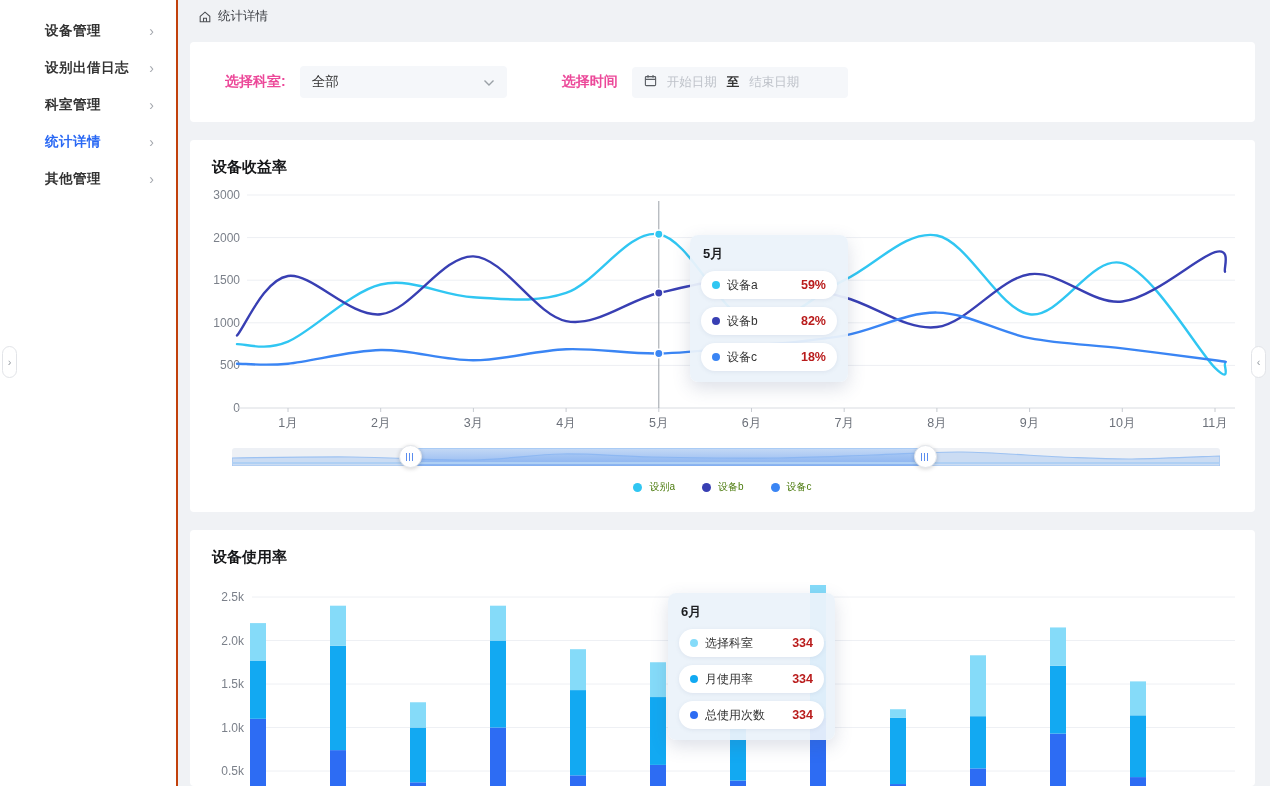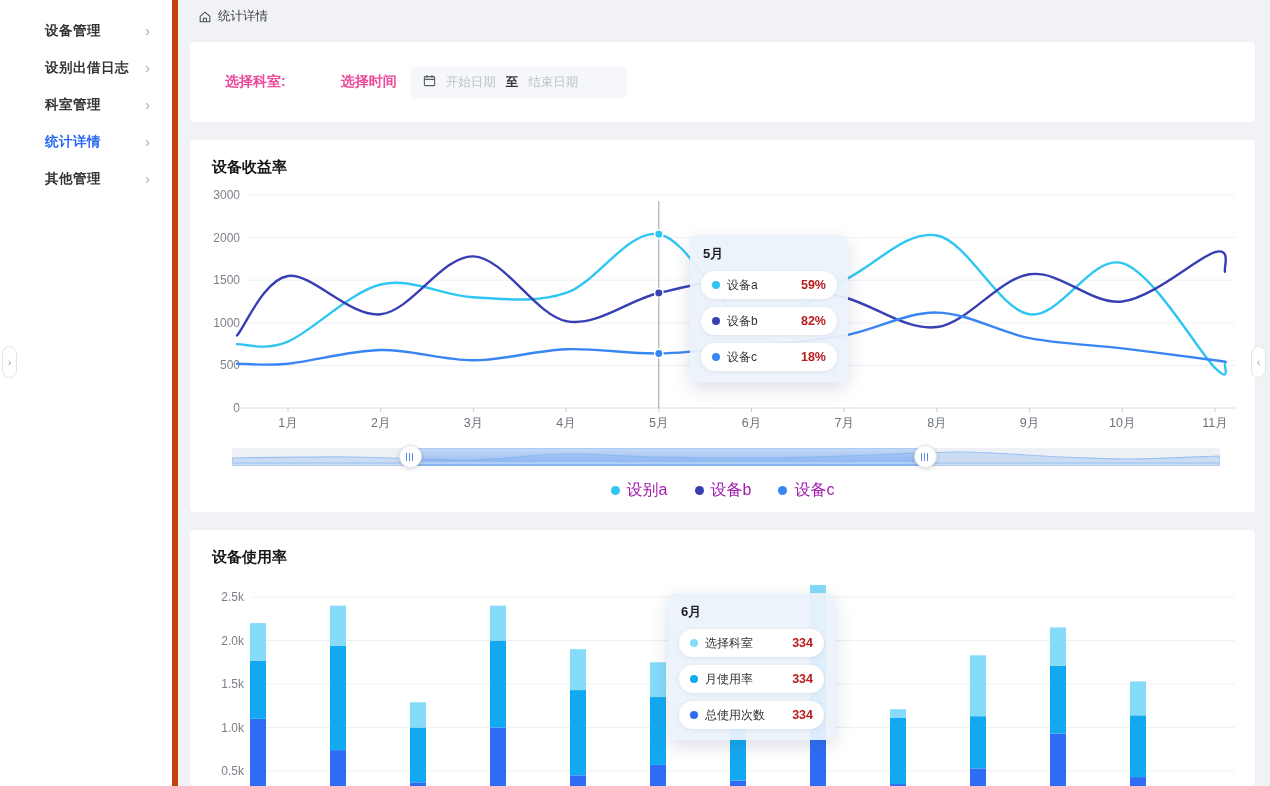--- a/index.html
+++ b/index.html
@@ -1,21 +1,21 @@
 <!DOCTYPE html>
 <html><head>
 <meta charset="utf-8">
 <style>
   * { margin:0; padding:0; box-sizing:border-box; }
   html,body { width:1270px; height:786px; overflow:hidden; }
   body { font-family:"Liberation Sans","DejaVu Sans",sans-serif; background:#F0F2F5; color:#333; }
   .page { position:relative; width:1270px; height:786px; }
 
   
-  .sidebar { position:absolute; left:0; top:0; width:178px; height:786px; background:#fff; border-right:6px solid #c2410c; z-index:5; }
+  .sidebar { position:absolute; left:0; top:0; width:178px; height:786px; background:#fff; border-right:2px solid #c2410c; z-index:5; }
   .menu { padding-top:12px; }
   .menu-item { height:37px; display:flex; align-items:center; padding:0 22px 0 45px; cursor:pointer; }
   .menu-item .lbl { flex:1; font-size:13.5px; font-weight:700; color:#333; letter-spacing:.5px; }
   .menu-item .chev { font-size:14px; color:#A4A8AE; font-weight:400; }
   .menu-item.active .lbl { color:#2968F4; }
 
   .edge-toggle { position:absolute; width:15px; height:32px; background:#fff; border:1px solid #E2E4E8; border-radius:8px; display:flex; align-items:center; justify-content:center; color:#9AA0A6; font-size:11px; z-index:20; cursor:pointer; }
   .edge-toggle.left { left:2px; top:346px; }
   .edge-toggle.right { left:1251px; top:346px; }
 
@@ -61,21 +61,21 @@
   .dz .wave { position:absolute; left:0; top:0; }
   .dz .sel { position:absolute; top:0; height:18px; background:linear-gradient(180deg, rgba(142,186,245,.45), rgba(120,168,240,.80)); border-top:1px solid #A9CBF5; }
   .dz .baseline { position:absolute; left:0; bottom:2px; width:100%; height:2px; background:#AFD0F4; border-radius:1px; }
   .dz-handle { position:absolute; top:-3px; width:23px; height:23px; background:#fff; border:1px solid #E2E5EA; border-radius:50%; box-shadow:0 1px 4px rgba(0,0,0,.16); display:flex; align-items:center; justify-content:center; cursor:ew-resize; z-index:3; }
   .dz-grip { width:8px; height:8px; background-image:linear-gradient(90deg,#5B8DEF 1.5px,transparent 1.5px); background-size:3px 100%; }
 
   
   .legend { position:absolute; left:0; top:340px; width:100%; display:flex; justify-content:center; gap:27px; }
   .legend-item { display:flex; align-items:center; gap:7px; cursor:pointer; }
   .legend-dot { width:9px; height:9px; border-radius:50%; }
-  .legend-lbl { font-size:16px; color:#a21caf; }
+  .legend-lbl { font-size:10px; color:#4d7c0f; }
 </style>
 </head>
 <body>
 
 <div class="page">
 
   <div class="sidebar">
     <div class="menu">
       <div class="menu-item">
         <span class="lbl">设备管理</span>
@@ -112,20 +112,28 @@
       <svg width="14" height="14" viewBox="0 0 16 16" fill="none" stroke="#4a4d52" stroke-width="1.2">
         <path d="M2.5 7.2 L8 2.5 L13.5 7.2 V13.5 H2.5 Z"></path>
         <path d="M6.3 13.5 V9.5 H9.7 V13.5"></path>
       </svg>
     </span>
     <span>统计详情</span>
   </div>
 
   <div class="card filter">
     <span class="f-label dept-label">选择科室:</span>
+    <div class="select-box">
+      <span class="val">全部</span>
+      <span>
+        <svg width="12" height="8" viewBox="0 0 12 8" fill="none" stroke="#9AA0A6" stroke-width="1.4">
+            <path d="M1.5 1.5 L6 6 L10.5 1.5"></path>
+          </svg>
+      </span>
+    </div>
     <span class="f-label time-label">选择时间</span>
     <div class="date-box">
       <span>
         <svg width="13" height="13" viewBox="0 0 14 14" fill="none" stroke="#5a5e64" stroke-width="1.2">
           <rect x="1.5" y="2.8" width="11" height="9.7" rx="1"></rect>
           <path d="M4.3 1.2 V4 M9.7 1.2 V4 M1.5 5.8 H12.5"></path>
         </svg>
       </span>
       <span class="ph">开始日期</span>
       <span class="to">至</span>

